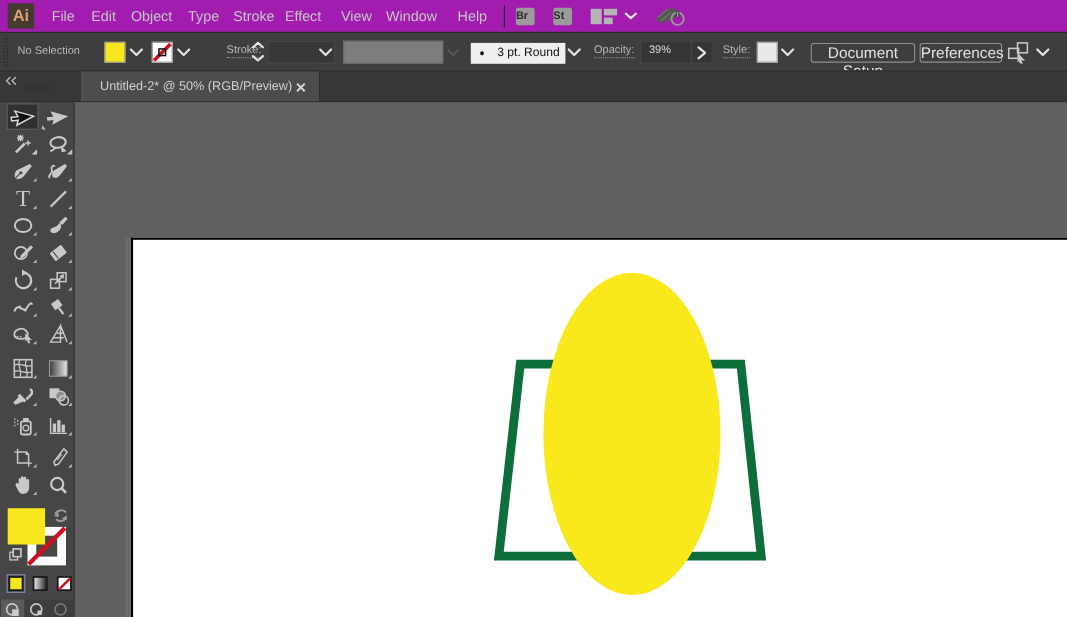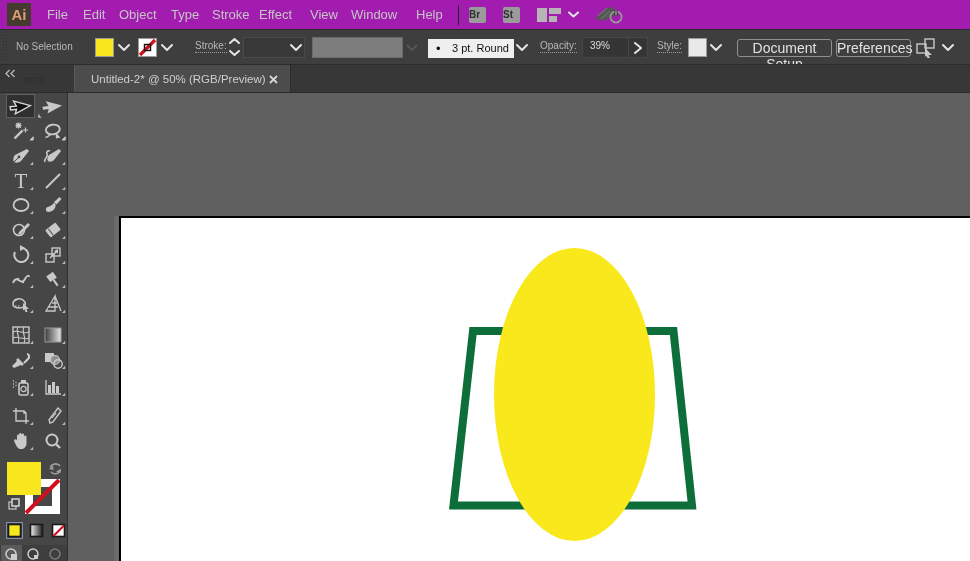--- a/index.html
+++ b/index.html
@@ -79,21 +79,21 @@
 
   <div class="abs" style="left:138px;top:8px;width:19px;height:19px;background:#ffffff;border:1px solid #9a9a9a;box-sizing:border-box"></div>
   <svg class="abs" style="left:138px;top:8px" width="19" height="19">
     <line x1="2" y1="17" x2="17" y2="2" stroke="#cf1420" stroke-width="3.4"></line>
     <rect x="6.5" y="6.5" width="6" height="6" fill="none" stroke="#111" stroke-width="1.4"></rect>
   </svg>
   <svg class="abs" style="left:160px;top:13px" width="14" height="9">
       <polyline class="chev" points="2,2 7,7 12,2"></polyline>
     </svg>
 
-  <div class="clabel abs dotu" style="left:195px;top:10px">Stroke:</div>
+  <div class="clabel abs dotu" style="left:206px;top:10px">Stroke:</div>
   <svg class="abs" style="left:227px;top:7px" width="15" height="20">
     <polyline class="chev" points="3,6 7.5,2 12,6"></polyline>
       <polyline class="chev" points="3,14 7.5,18 12,14"></polyline>
   </svg>
   <div class="abs" style="left:243px;top:7px;width:62px;height:21px;background:#383838;border:1px solid #4a4a4a;box-sizing:border-box"></div>
   <svg class="abs" style="left:289px;top:13px" width="14" height="9">
       <polyline class="chev" points="2,2 7,7 12,2"></polyline>
     </svg>
 
   <div class="abs" style="left:312px;top:7px;width:91px;height:21px;background:#7d7d7d;border:1px solid #6a6a6a;box-sizing:border-box"></div>

